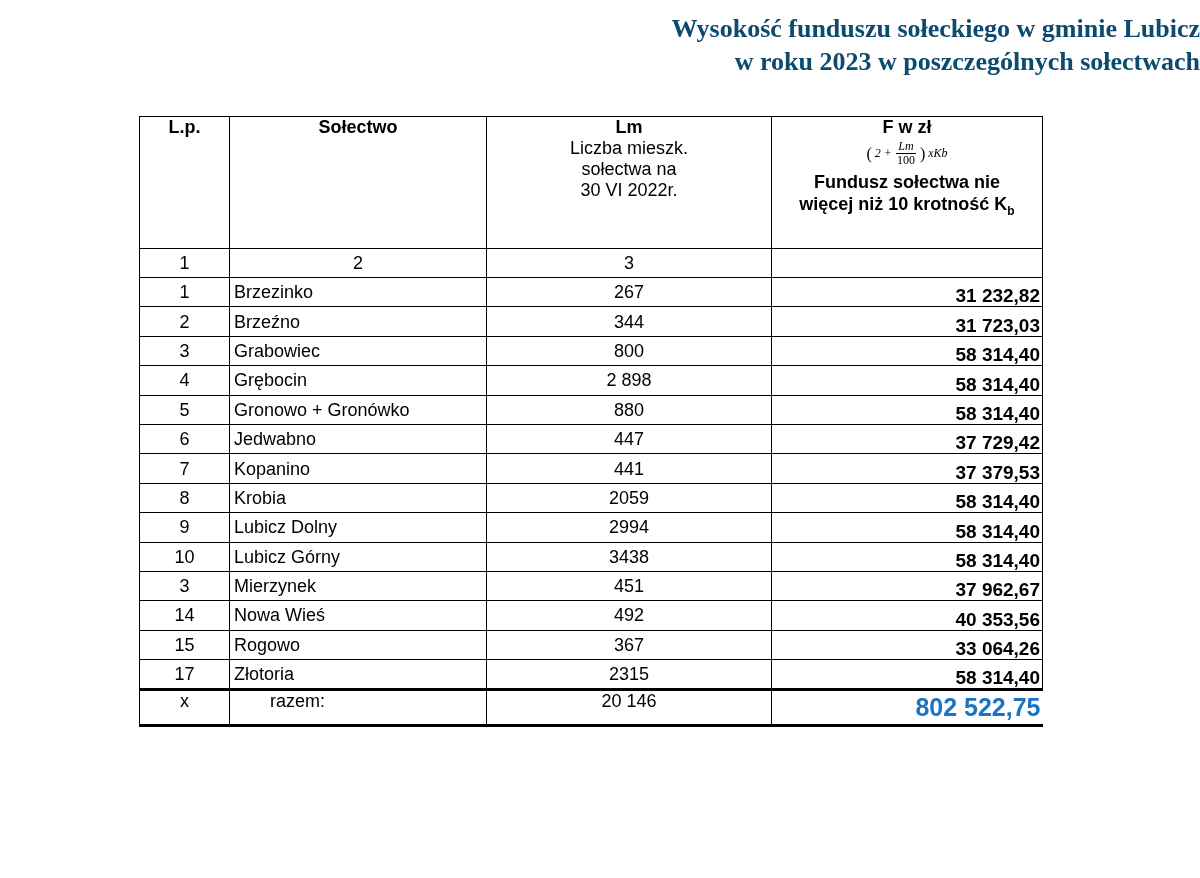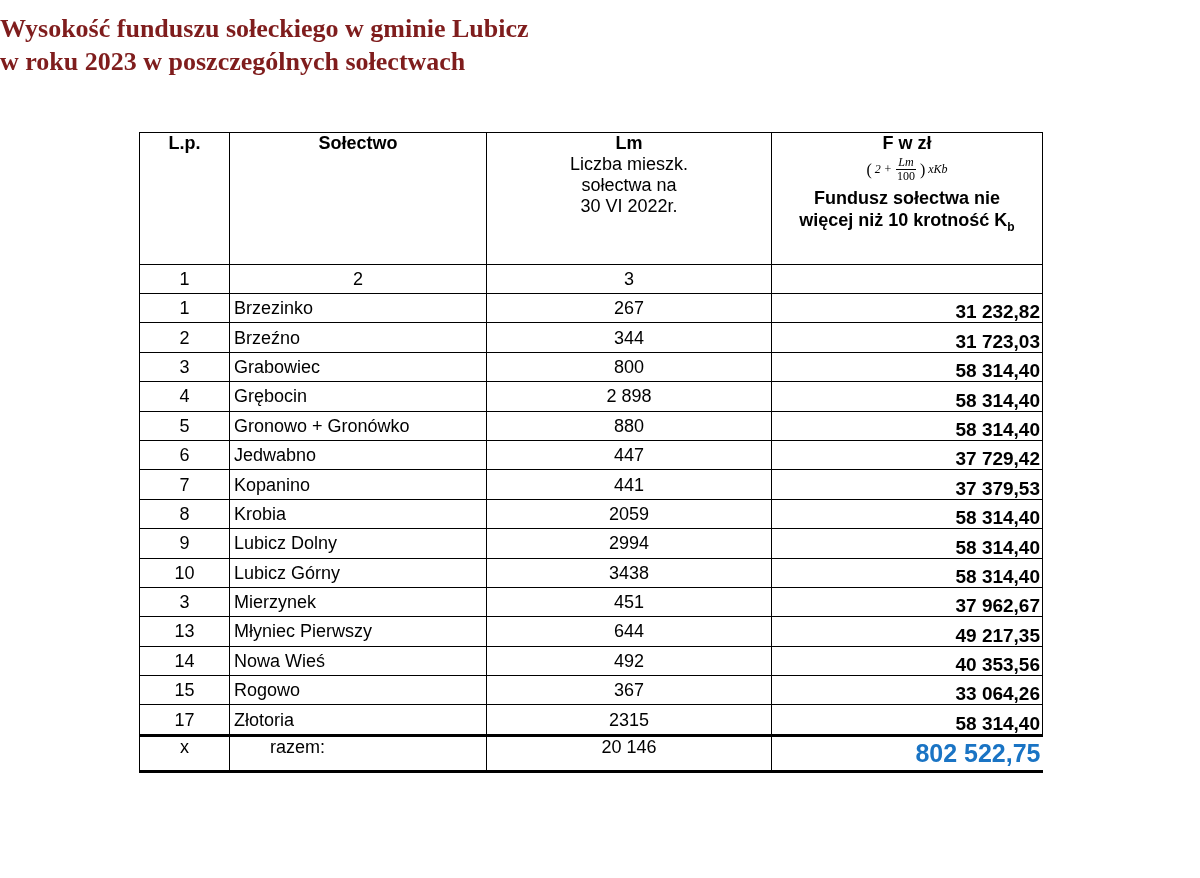--- a/index.html
+++ b/index.html
@@ -13,33 +13,33 @@
       position: relative;
       overflow: hidden;
       font-family: "Liberation Sans", sans-serif;
       color: #000;
     }
     .title {
       position: absolute;
       left: 0;
       top: 12px;
       width: 1200px;
-      text-align: left;
+      text-align: right;
       font-family: "Liberation Serif", serif;
       font-weight: bold;
       font-size: 26px;
       line-height: 33px;
-      color: #7f1d1d;
+      color: #0c4a6e;
     }
     .title div { display: block; }
 
     table.fund {
       position: absolute;
       left: 139px;
-      top: 132px;
+      top: 116px;
       width: 903px;
       border-collapse: collapse;
       table-layout: fixed;
       font-size: 18px;
     }
     table.fund td, table.fund th {
       border: 1.5px solid #000;
       padding: 0;
     }
     col.c1 { width: 90px; }
@@ -235,26 +235,20 @@
         <td class="lm">3438</td>
         <td class="fv">58 314,40</td>
       </tr>
       <tr class="row">
         <td class="lp">3</td>
         <td class="name">Mierzynek</td>
         <td class="lm">451</td>
         <td class="fv">37 962,67</td>
       </tr>
       <tr class="row">
-        <td class="lp">13</td>
-        <td class="name">Młyniec Pierwszy</td>
-        <td class="lm">644</td>
-        <td class="fv">49 217,35</td>
-      </tr>
-      <tr class="row">
         <td class="lp">14</td>
         <td class="name">Nowa Wieś</td>
         <td class="lm">492</td>
         <td class="fv">40 353,56</td>
       </tr>
       <tr class="row">
         <td class="lp">15</td>
         <td class="name">Rogowo</td>
         <td class="lm">367</td>
         <td class="fv">33 064,26</td>

